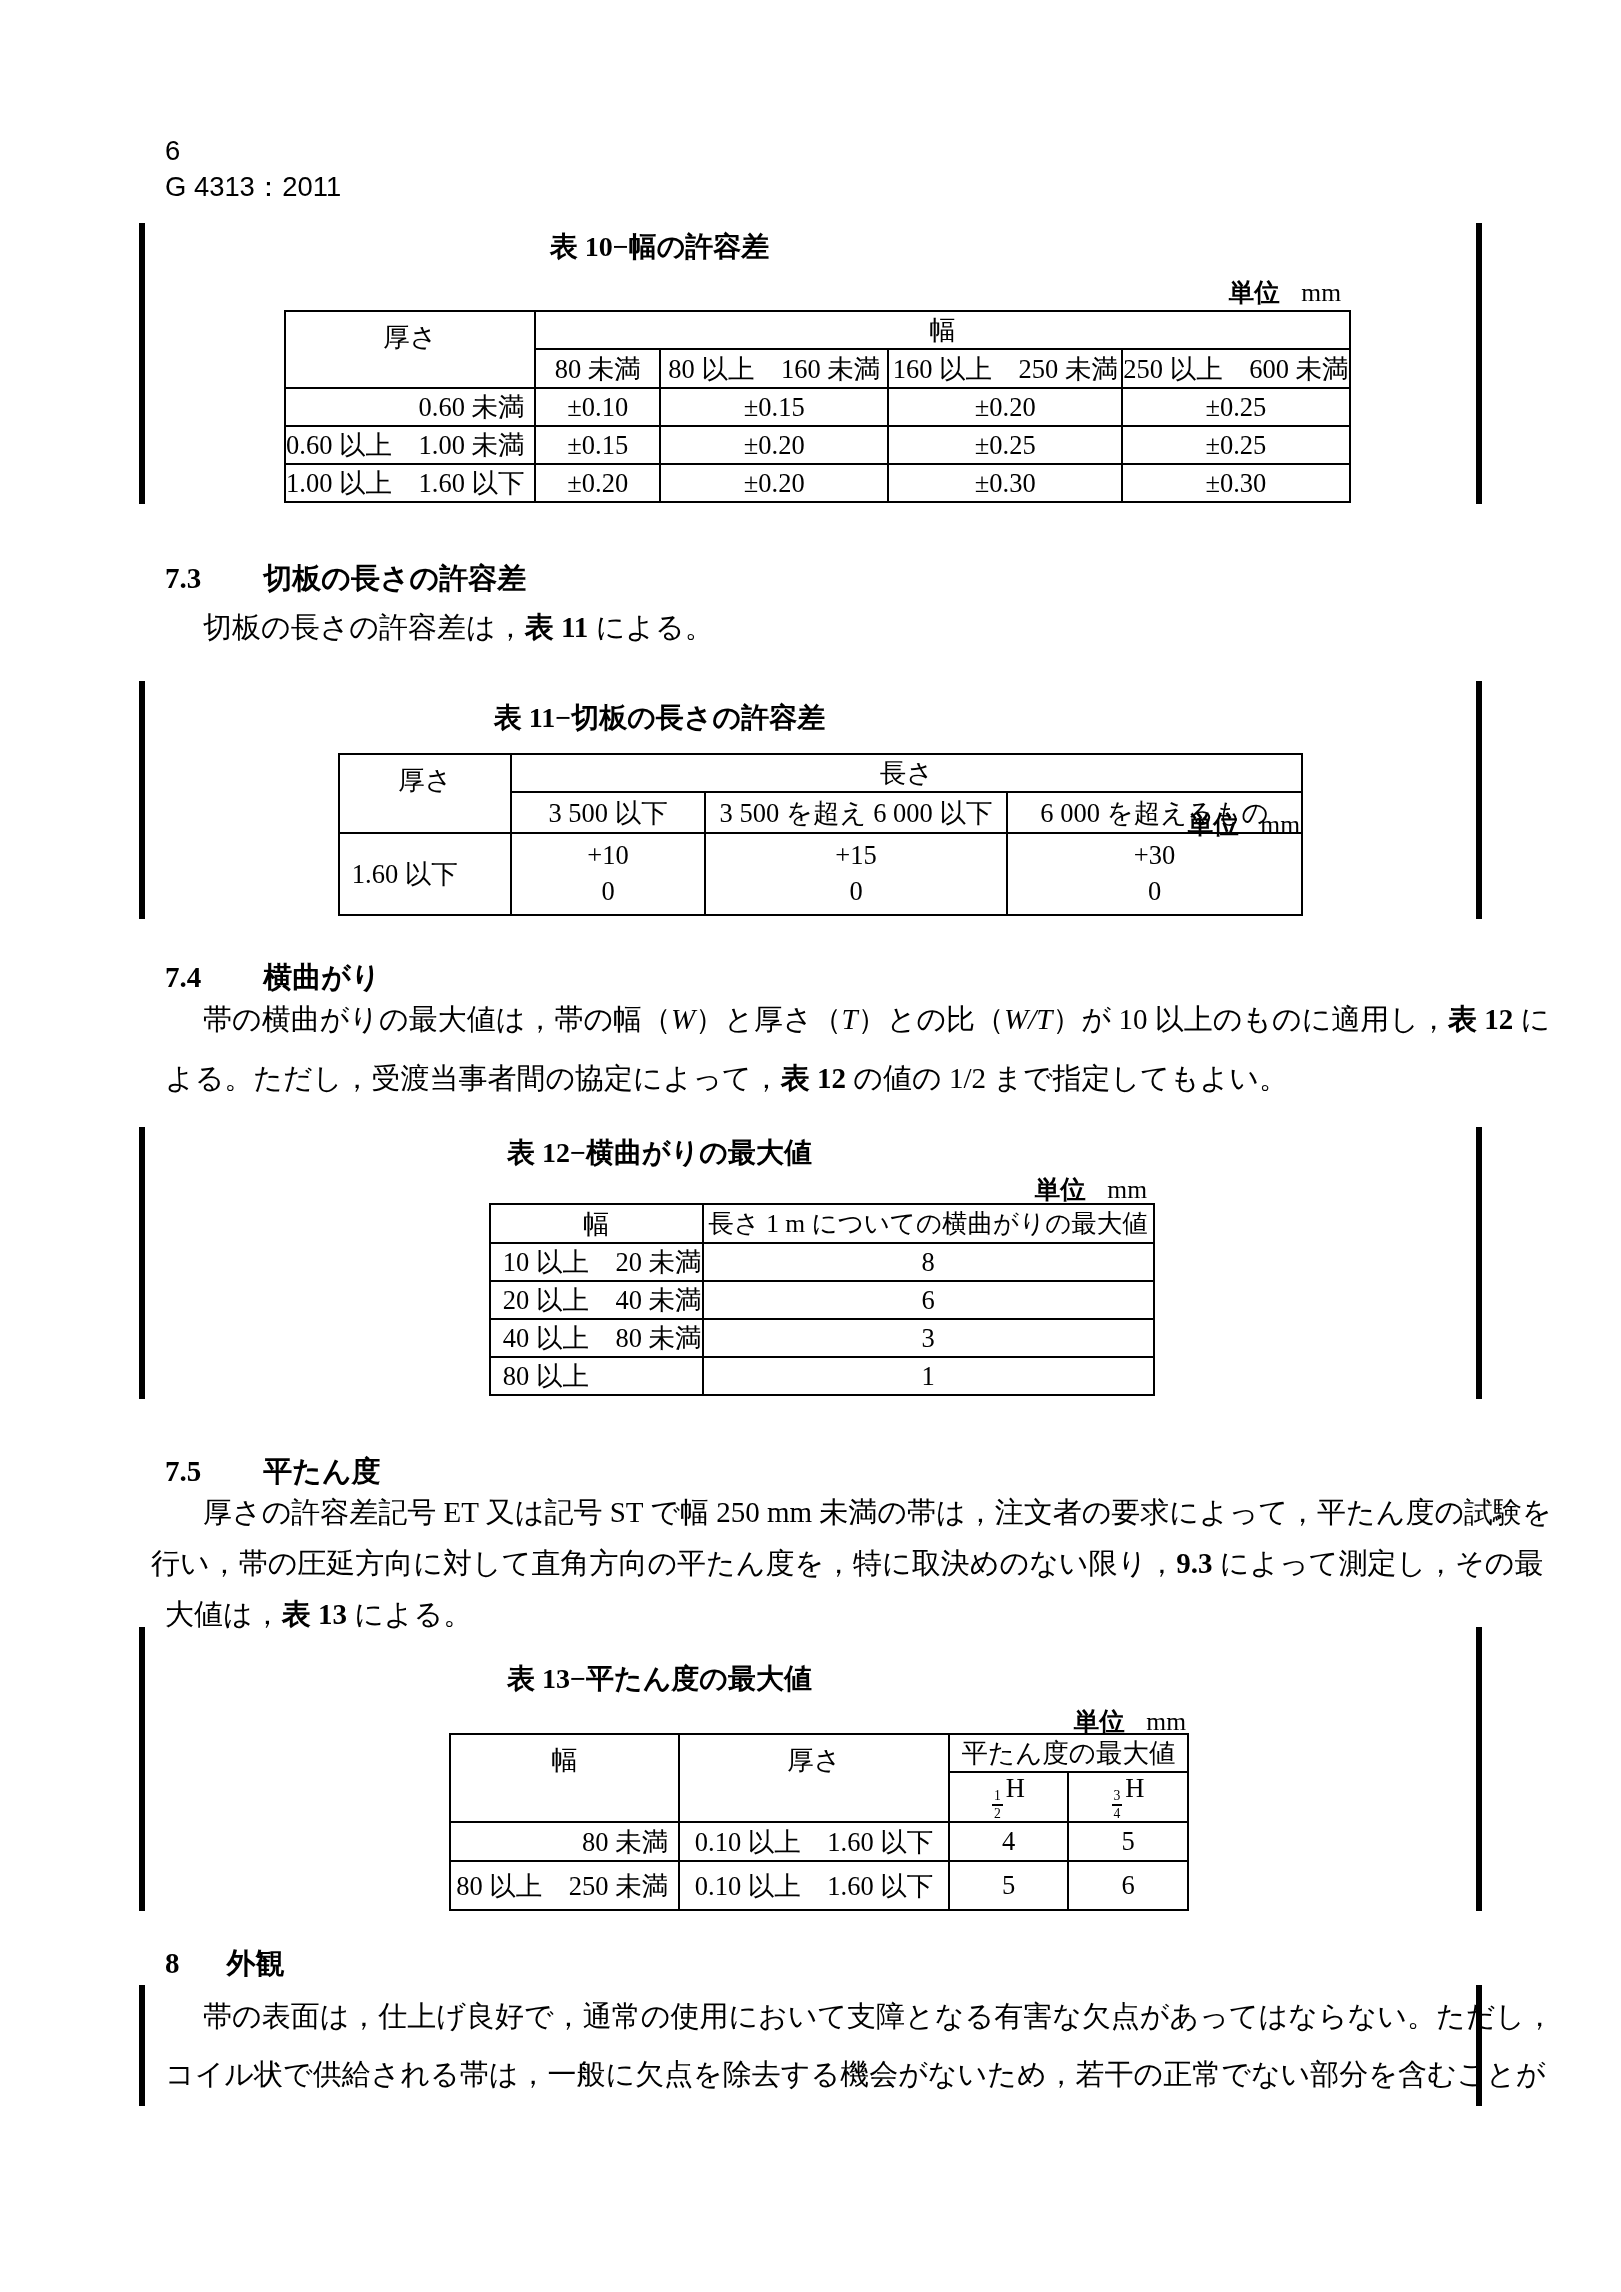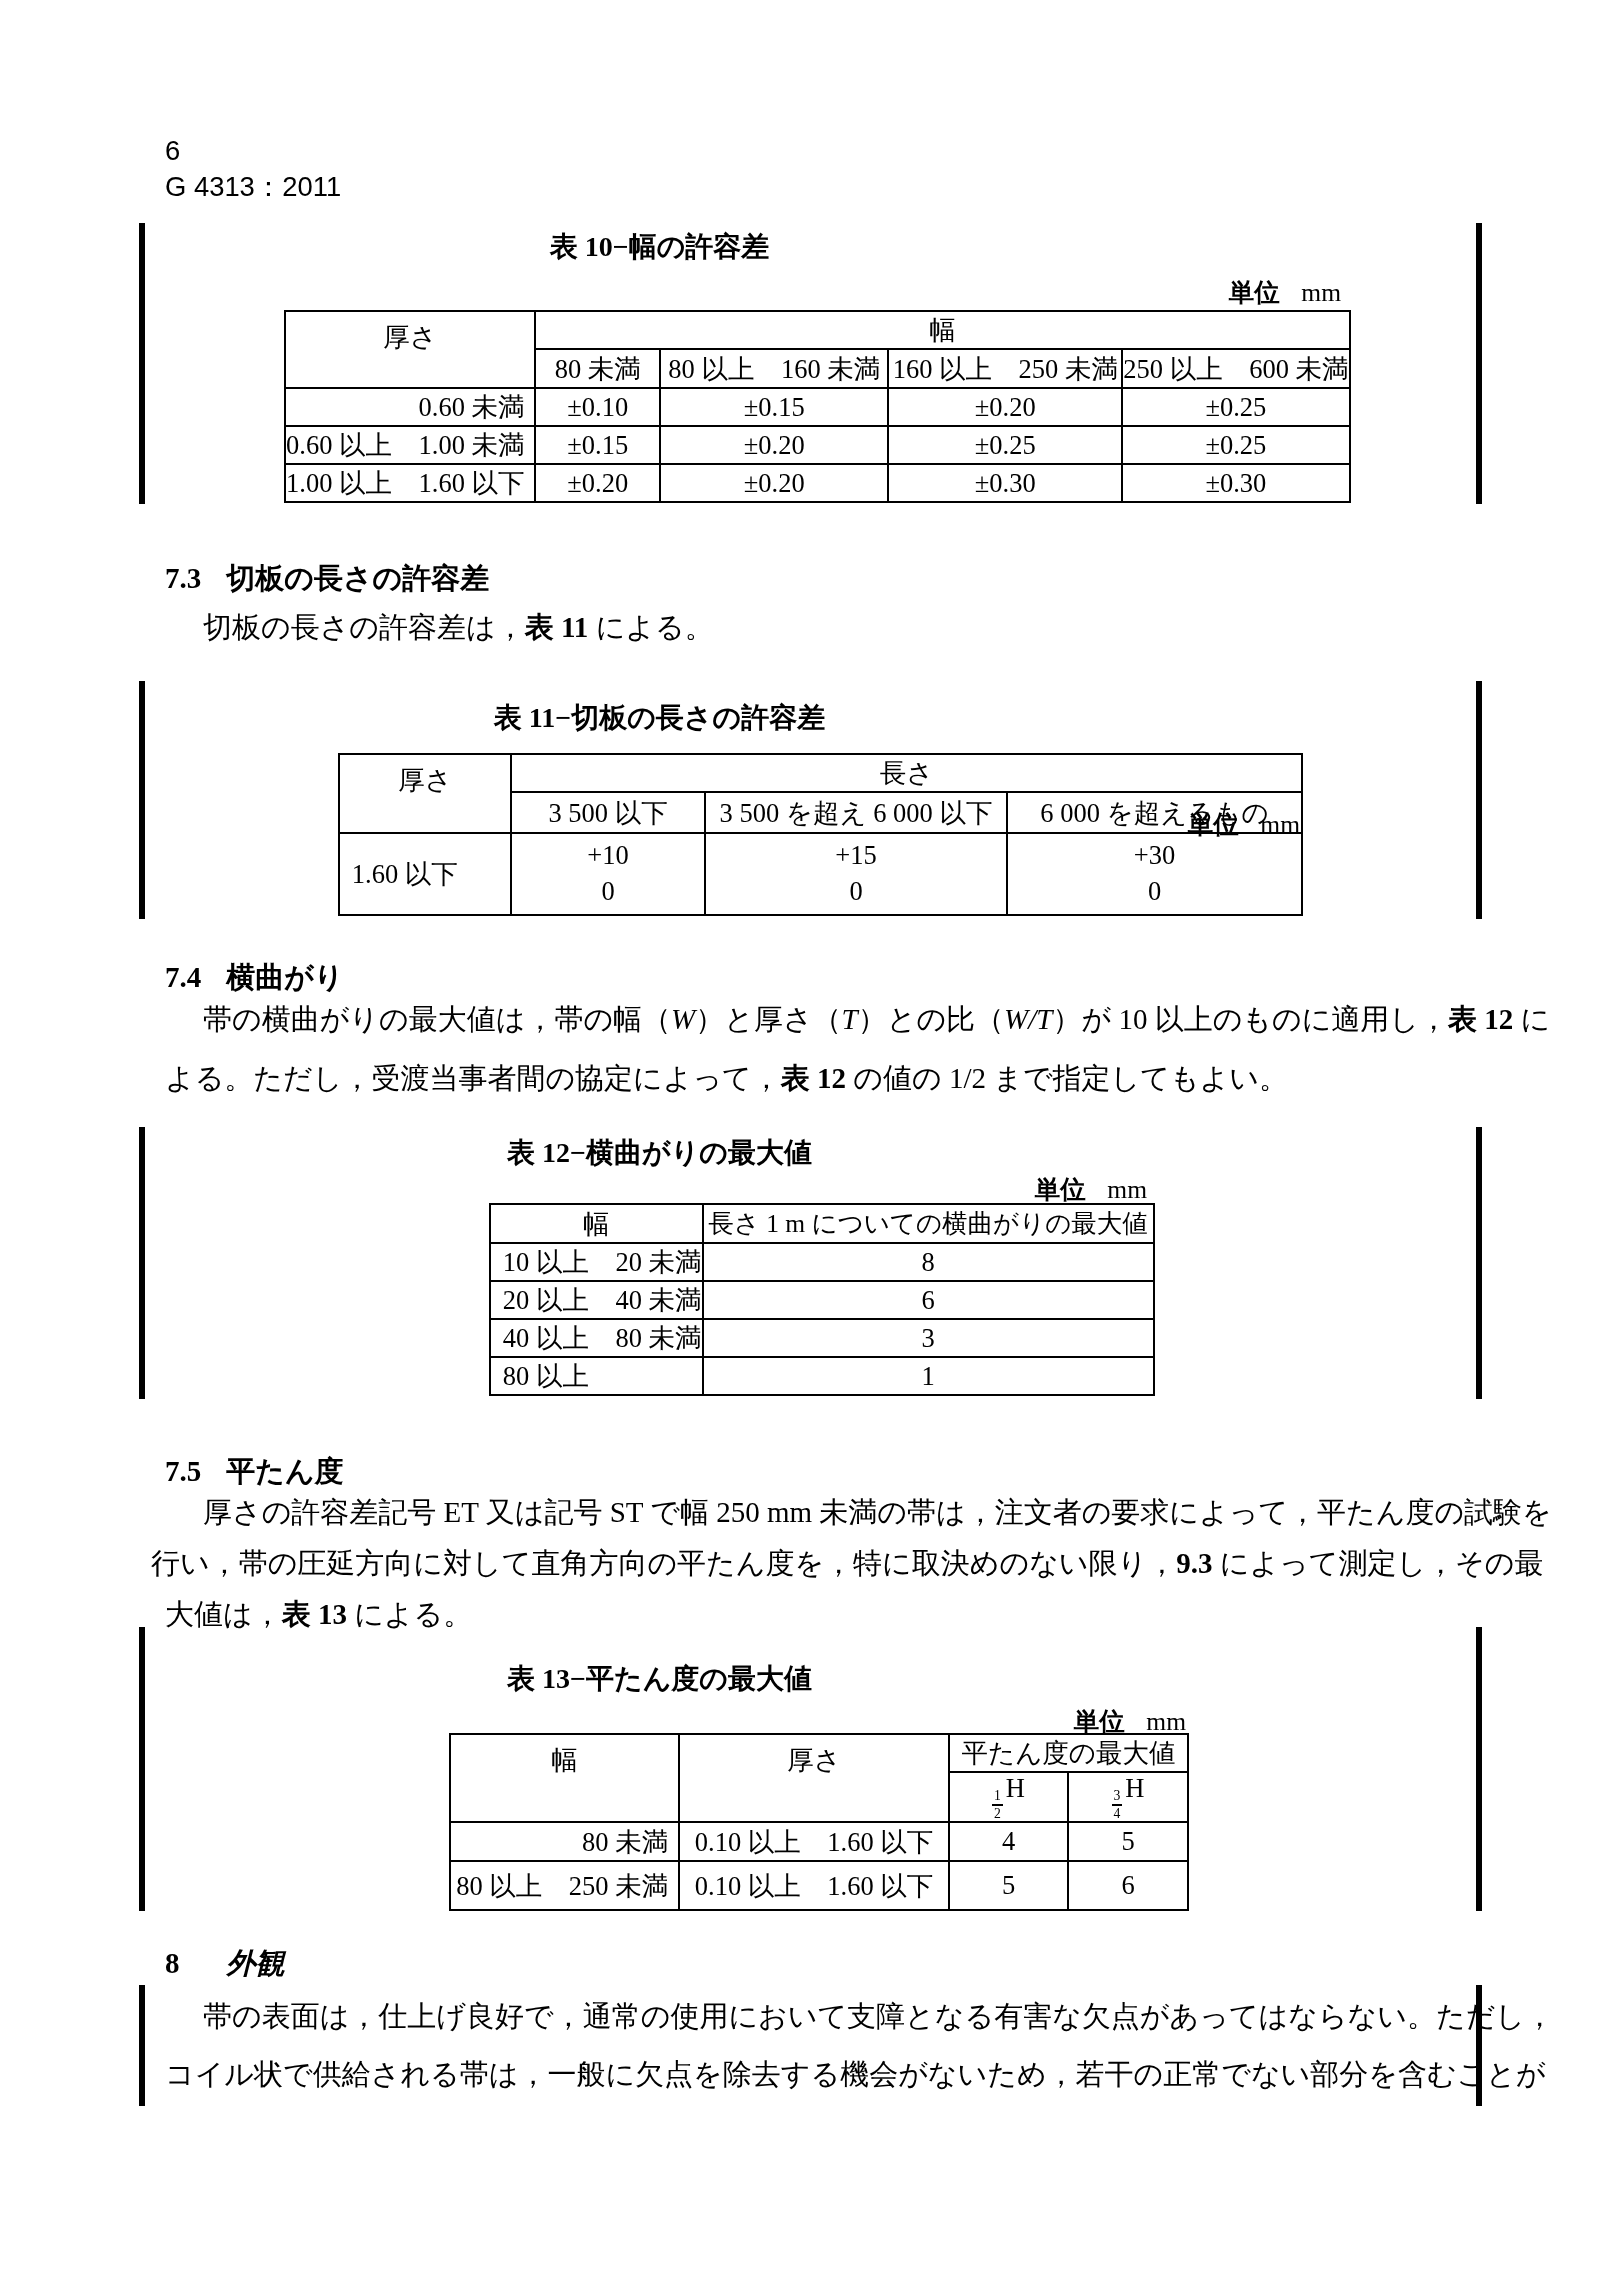--- a/index.html
+++ b/index.html
@@ -10,21 +10,21 @@
   }
   .abs{position:absolute;}
   .sans{font-family:"Liberation Sans","DejaVu Sans",sans-serif;}
   .pgnum{font-size:27.4px;}
   .stdcode{font-size:27.4px;}
   .tbl-title{width:1319px;text-align:center;font-weight:bold;font-size:28px;white-space:nowrap;}
   .unit{font-size:25.5px;text-align:right;white-space:nowrap;}
   .unit .u-b{font-weight:bold;}
   .unit .u-v{margin-left:21.6px;}
   .heading{font-size:29px;font-weight:bold;white-space:nowrap;}
-  .heading .ht{margin-left:25px;}
+  .heading .ht{margin-left:62px;}
   .body{font-size:29px;white-space:nowrap;}
   .body b{font-weight:bold;}
   .body i{font-style:italic;}
   table{border-collapse:collapse;table-layout:fixed;border:2.9px solid #000;}
   td{border:2px solid #000;text-align:center;vertical-align:middle;
      font-size:26.5px;padding:0;white-space:nowrap;overflow:visible;}
   .corner{vertical-align:top;padding-top:6.9px;}
   .rlabel{text-align:right;padding-right:9.8px;}
   .llabel{text-align:left;padding-left:11.8px;}
   .vbar{width:5.9px;background:#000;}
@@ -239,19 +239,19 @@
     <tr style="height:49px;">
       <td class="rlabel">80 以上　250 未満</td>
       <td>0.10 以上　1.60 以下</td>
       <td>5</td>
       <td>6</td>
     </tr>
   </tbody>
     </table>
 
   <div class="abs heading" style="left:165px;top:1944px;">
-    <span>8</span><span class="ht" style="margin-left:47px;font-style:italic;">外観</span>
+    <span>8</span><span class="ht" style="margin-left:47px;">外観</span>
   </div>
   <div class="abs body" style="left:203px;top:1997px;">帯の表面は，仕上げ良好で，通常の使用において支障となる有害な欠点があってはならない。ただし，</div>
   <div class="abs body" style="left:165px;top:2055px;">コイル状で供給される帯は，一般に欠点を除去する機会がないため，若干の正常でない部分を含むことが</div>
 
 </div>
 
 
 </body></html>

